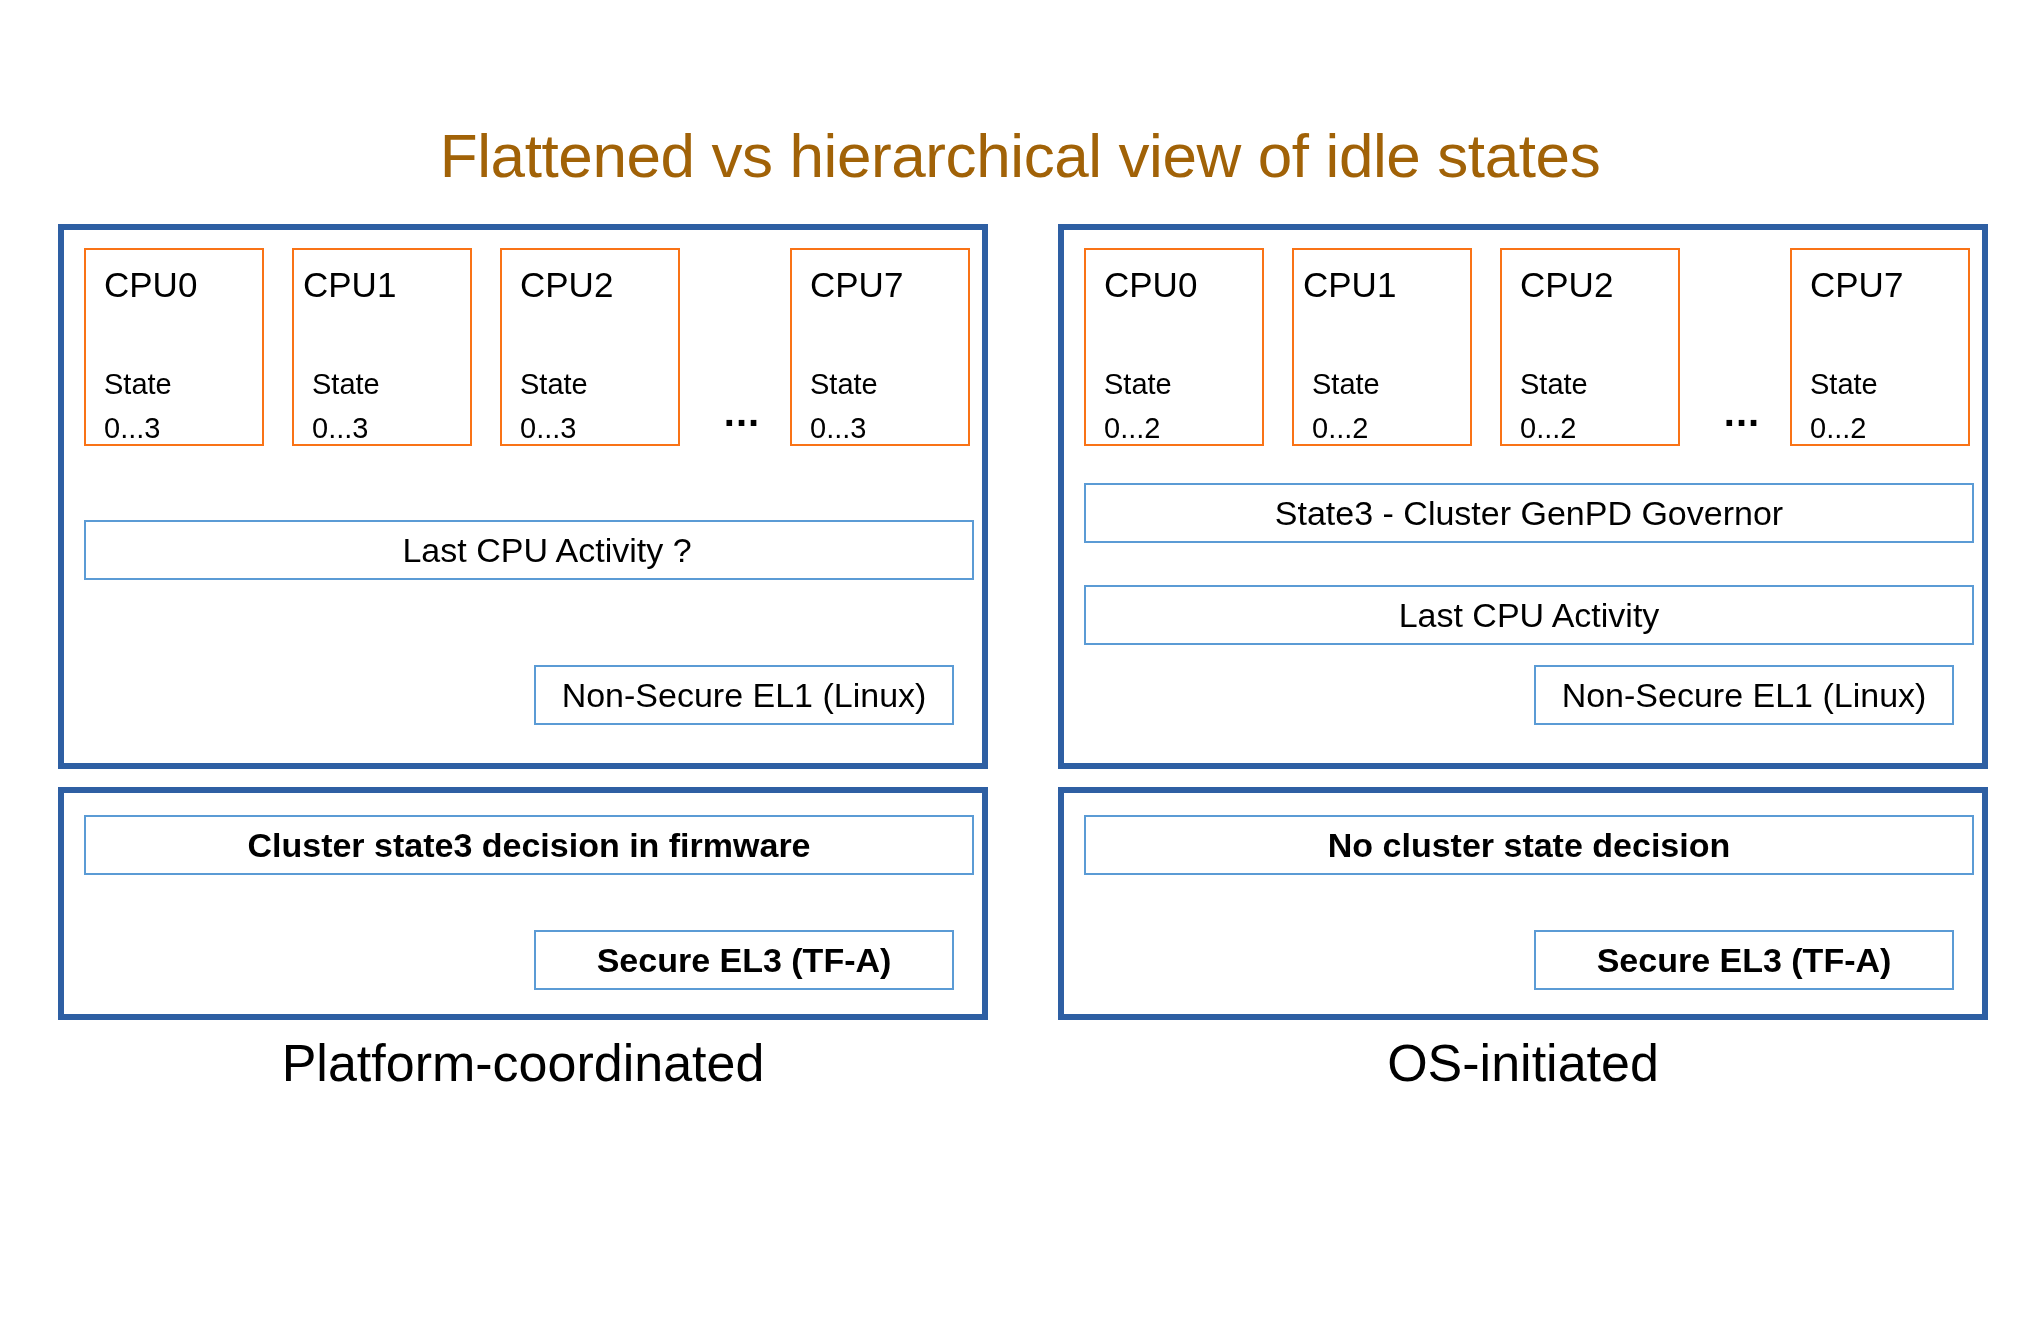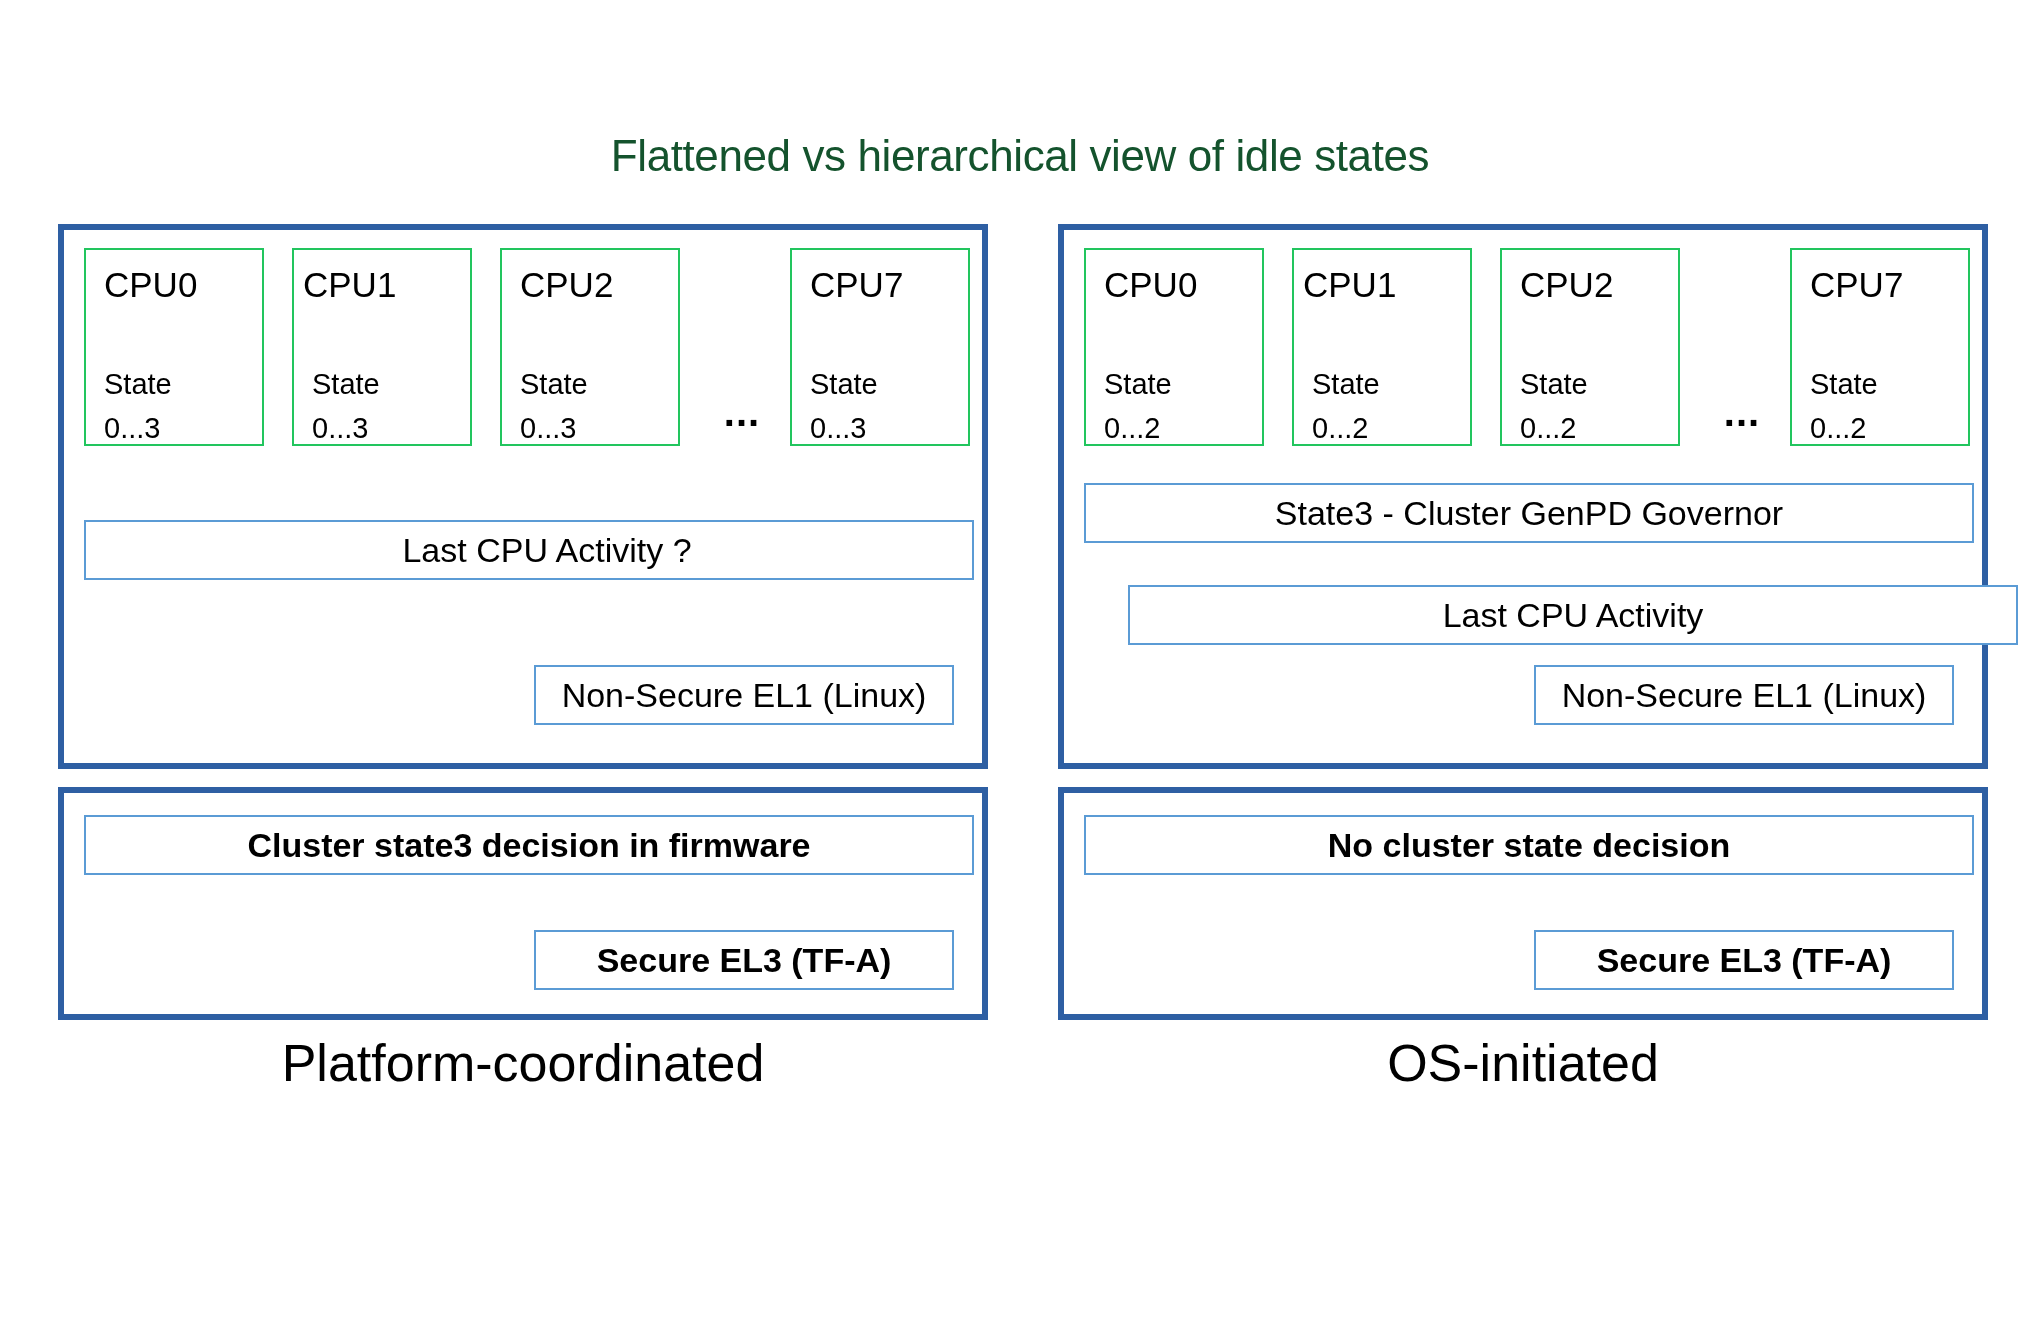--- a/index.html
+++ b/index.html
@@ -24,27 +24,27 @@
     height: 1320px;
   }
 
   
   .slide-title {
     position: absolute;
     left: 0;
     top: 120px;
     width: 2040px;
     text-align: center;
-    font-size: 44px;
+    font-size: 62px;
     line-height: 72px;
     font-family: "Liberation Sans Narrow", "Liberation Sans", sans-serif;
     font-stretch: condensed;
     letter-spacing: -0.4px;
     white-space: nowrap;
-    color: #14532d;
+    color: #a16207;
   }
 
   
   .column {
     position: absolute;
     top: 0;
     width: 930px;
     height: 1320px;
   }
   .column.left  { left: 58px; }
@@ -78,21 +78,21 @@
     top: 18px;
     width: 890px;
     height: 198px;
   }
   .cpu-box {
     position: absolute;
     top: 0;
     width: 180px;
     height: 198px;
     box-sizing: border-box;
-    border: 2px solid #22c55e;
+    border: 2px solid #f97316;
     background: #ffffff;
     padding: 14px 0 0 18px;
   }
   .cpu-box.c0 { left: 0px; }
   .cpu-box.c1 { left: 208px; padding-left: 9px; }
   .cpu-box.c2 { left: 416px; }
   .cpu-box.c7 { left: 706px; }
 
   .cpu-name {
     font-size: 35px;
@@ -145,21 +145,21 @@
     width: 890px;
     height: 60px;
   }
 
   
   .bar.last-activity-left { top: 290px; padding-left: 36px; }
   .bar.el1-left  { left: 470px; top: 435px; width: 420px; height: 60px; }
 
   
   .bar.genpd-right        { top: 253px; }
-  .bar.last-activity-right{ top: 355px; margin-left: 44px; }
+  .bar.last-activity-right{ top: 355px; }
   .bar.el1-right { left: 470px; top: 435px; width: 420px; height: 60px; }
 
   
   .bar.fw-decision { left: 20px; top: 22px; width: 890px; height: 60px; }
   .bar.el3 { left: 470px; top: 137px; width: 420px; height: 60px; }
 
   
   .caption {
     position: absolute;
     left: 0;

